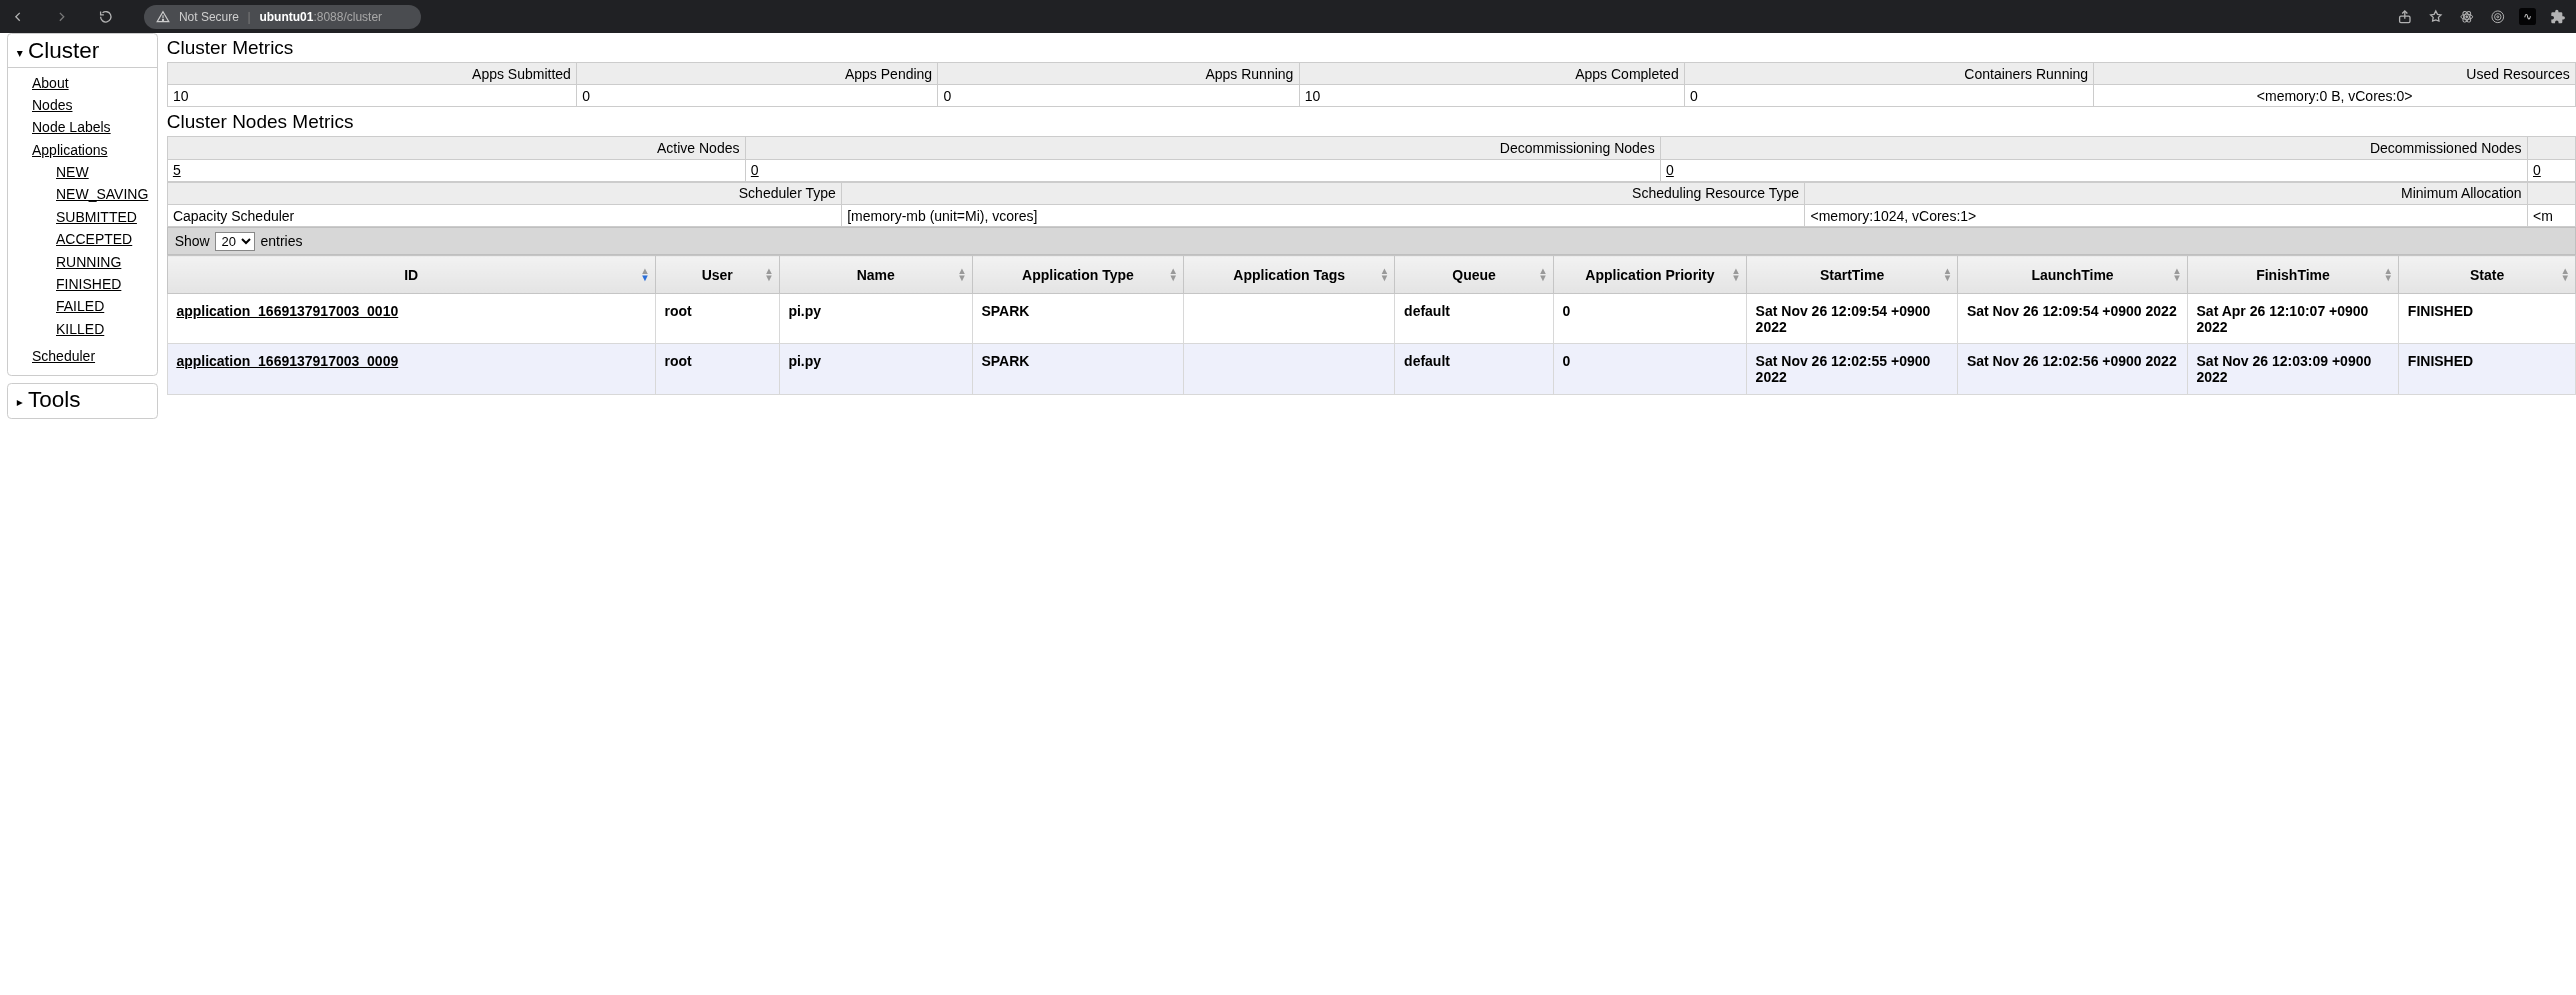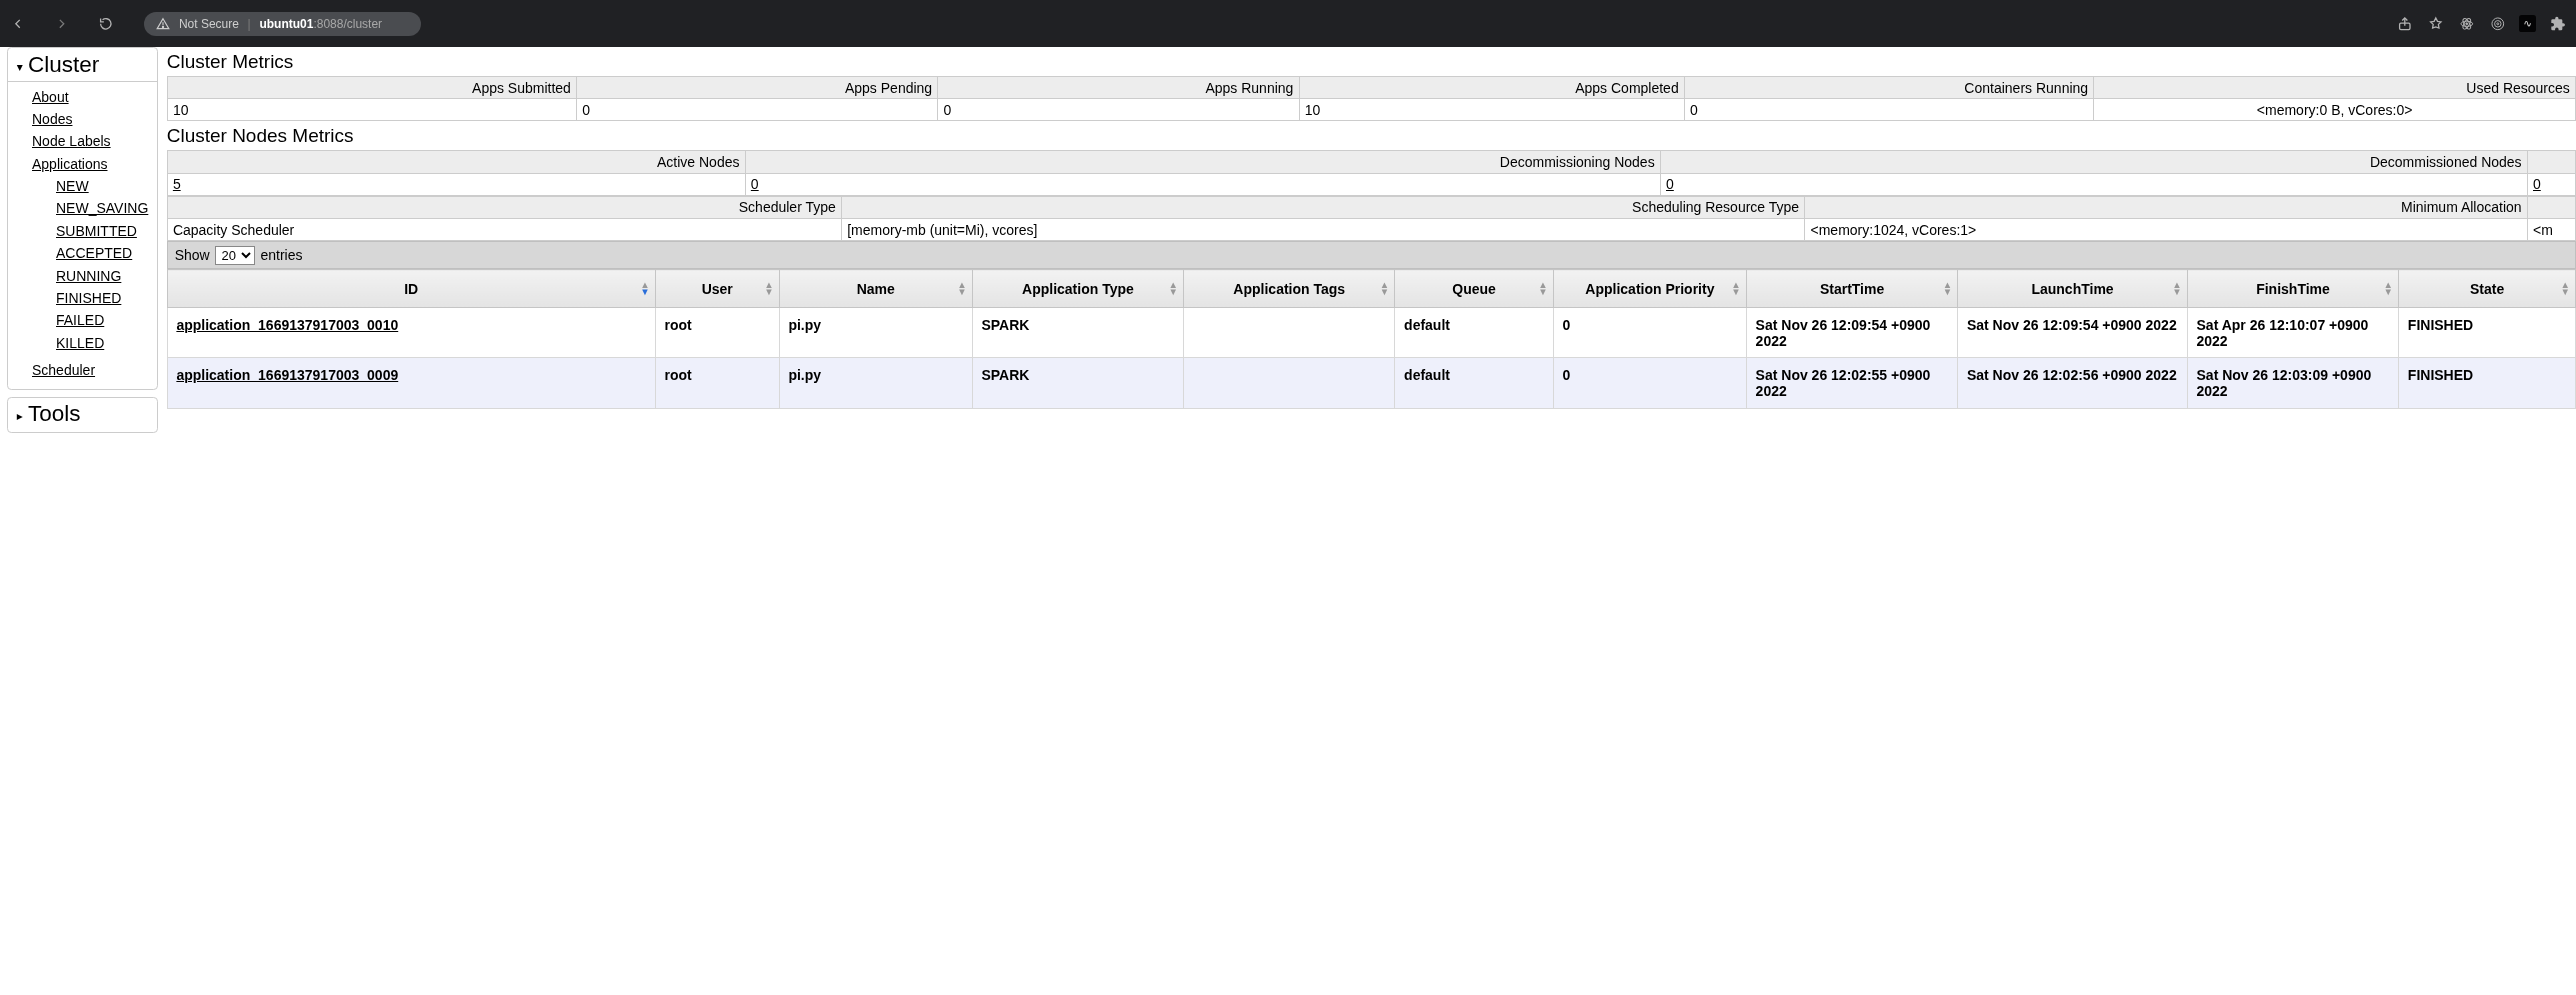--- a/index.html
+++ b/index.html
@@ -1,19 +1,19 @@
 <!DOCTYPE html>
 <html style="font-size:14px"><head>
   <meta charset="utf-8">
   <style>
     * { box-sizing: border-box; margin: 0; padding: 0; }
     body { font-family: Arial, Helvetica, sans-serif; font-size: 12px; background:#fff; color:#000; }
 
     
-    .chrome-bar { background:#202124; height:47px; display:flex; align-items:center; padding:0 8.7px; color:#ccc; gap:25px; }
+    .chrome-bar { background:#202124; height:33px; display:flex; align-items:center; padding:0 8.7px; color:#ccc; gap:25px; }
     .chrome-bar .icon { width:19px; height:19px; display:inline-flex; align-items:center; justify-content:center; cursor:pointer; opacity:.85; }
     .chrome-bar .icon svg { width:15.6px; height:15.6px; }
     .addr { background:#4a4c50; border-radius:14px; height:24px; display:flex; align-items:center; padding:0 12px; margin-left:3.5px; flex:0 0 auto; min-width:277px; gap:8.7px; color:#cfcfcf; font-size:12px; }
     .addr .url b { color:#fff; font-weight:600; }
     .addr .url span.dim { color:#a8a8a8; }
     .spacer { flex:1 1 auto; }
     .right-icons { display:flex; gap:12px; align-items:center; }
 
     
     .page-header { display:flex; align-items:center; padding:5.2px 8.7px 1.7px 3.5px; position:relative; }

